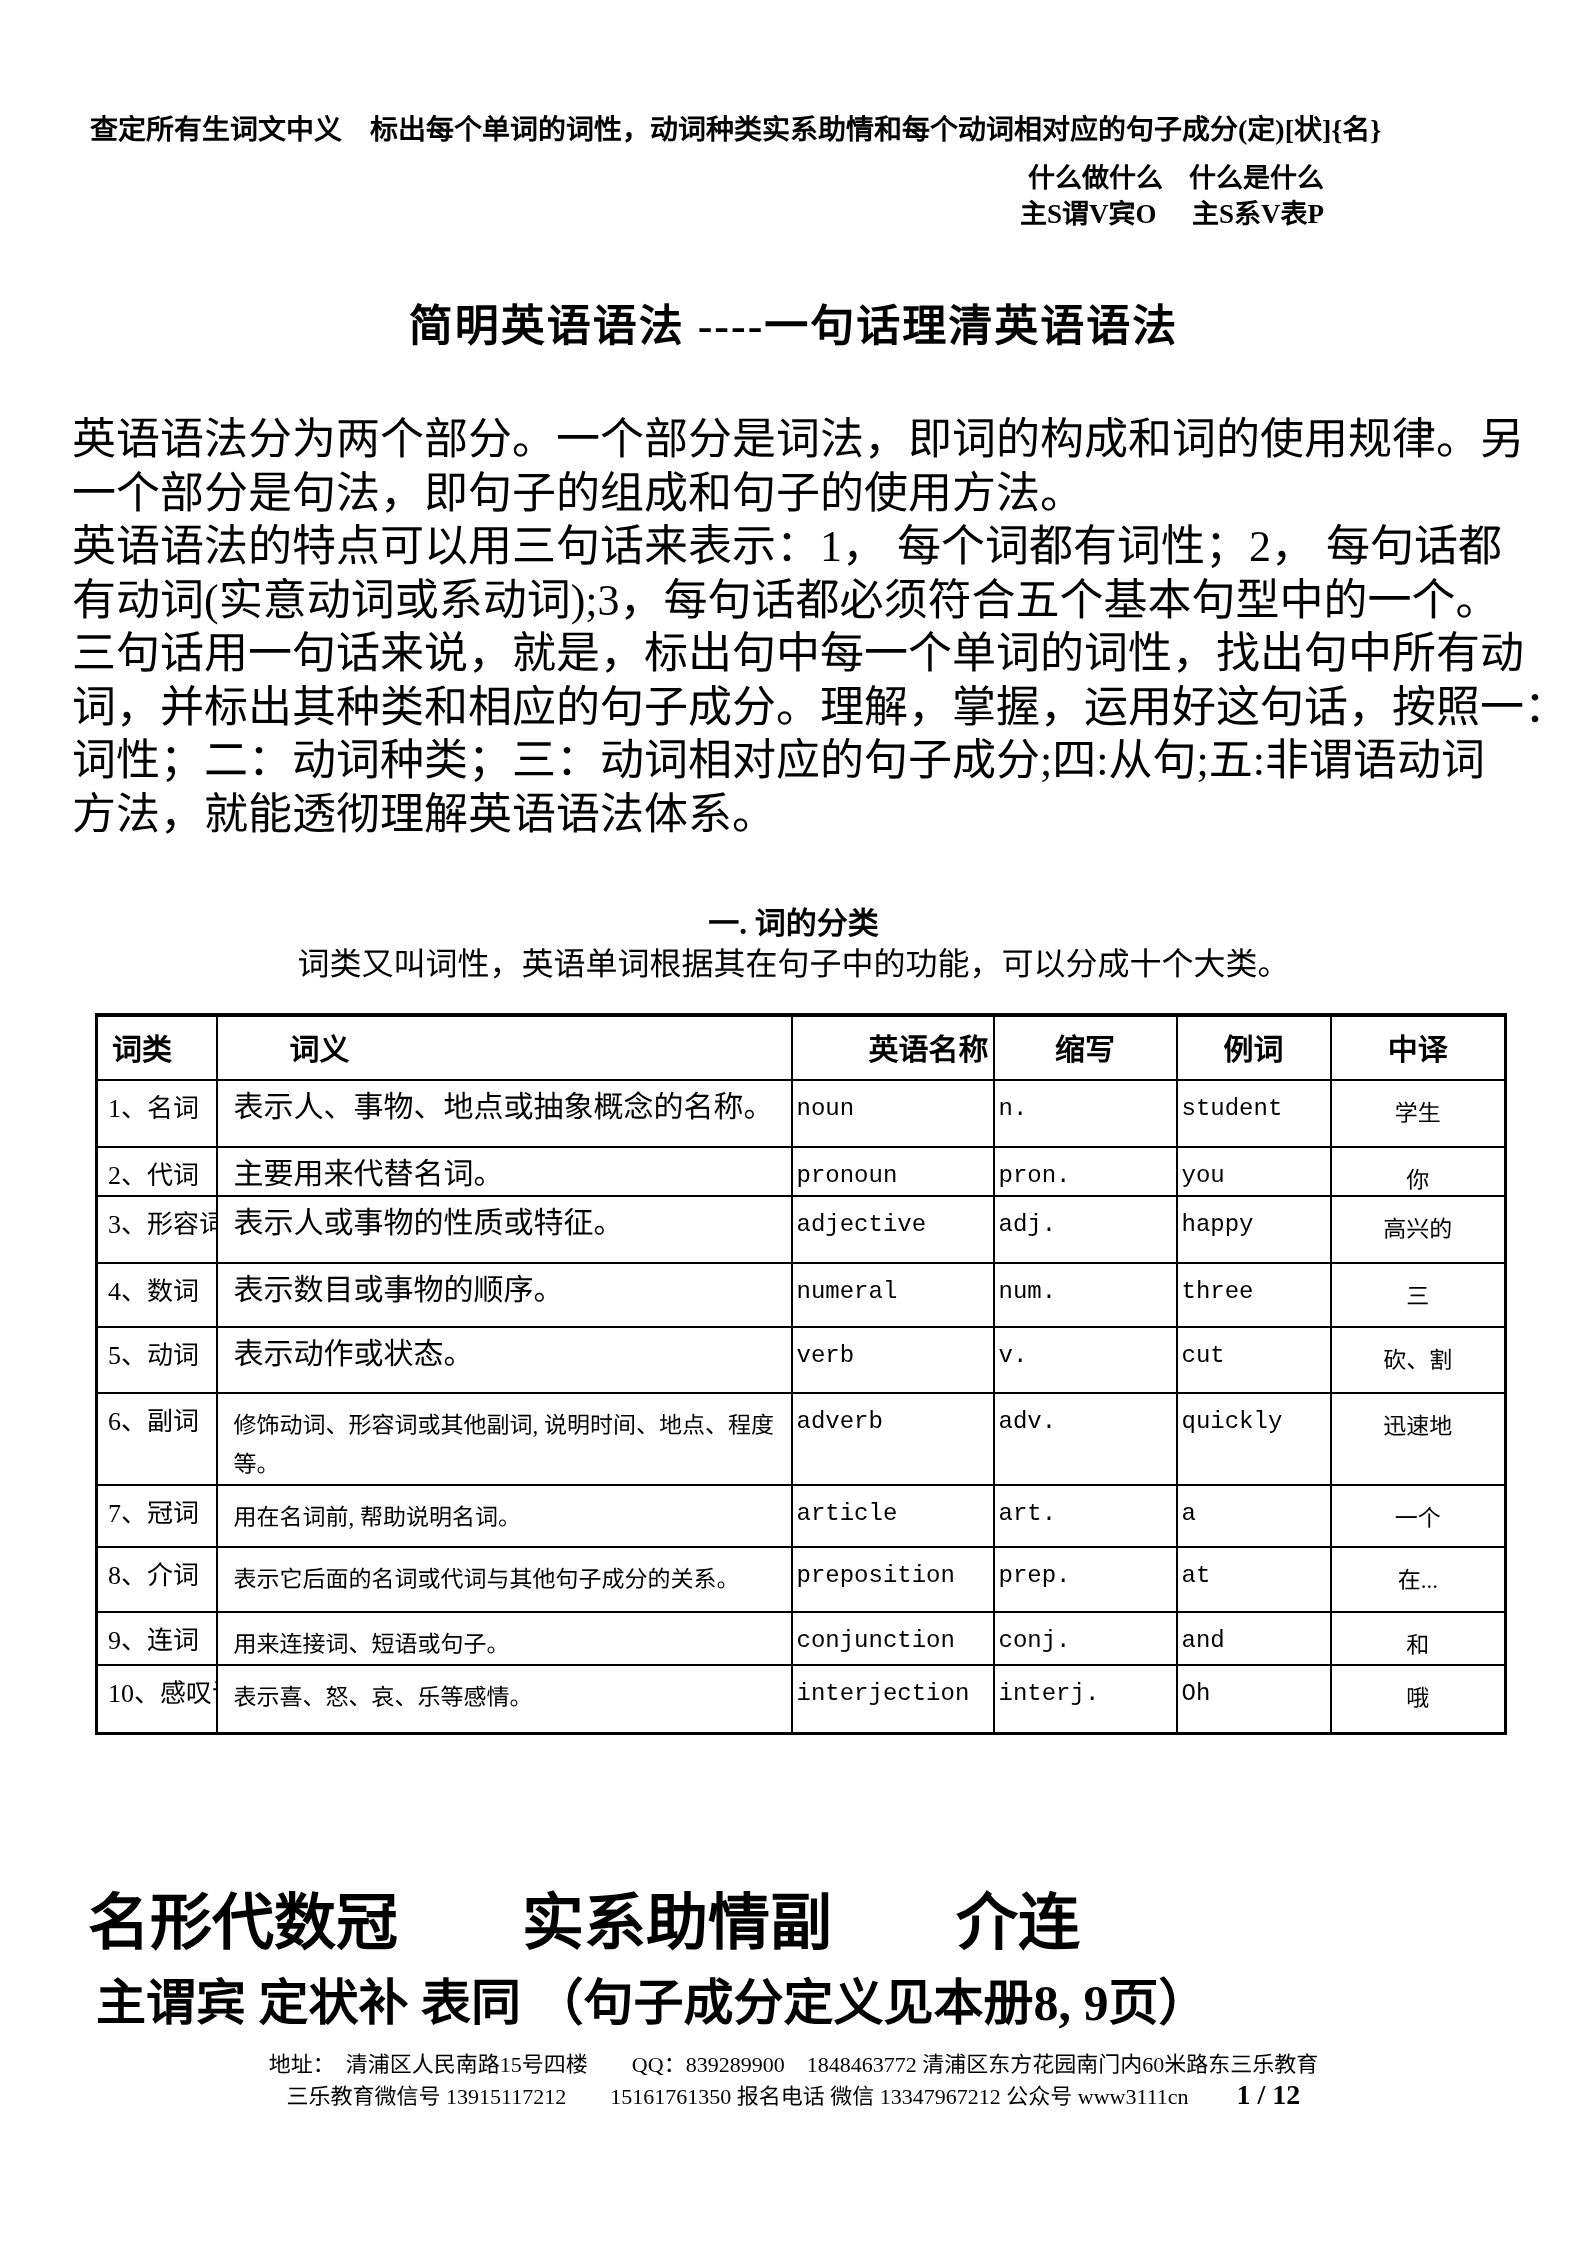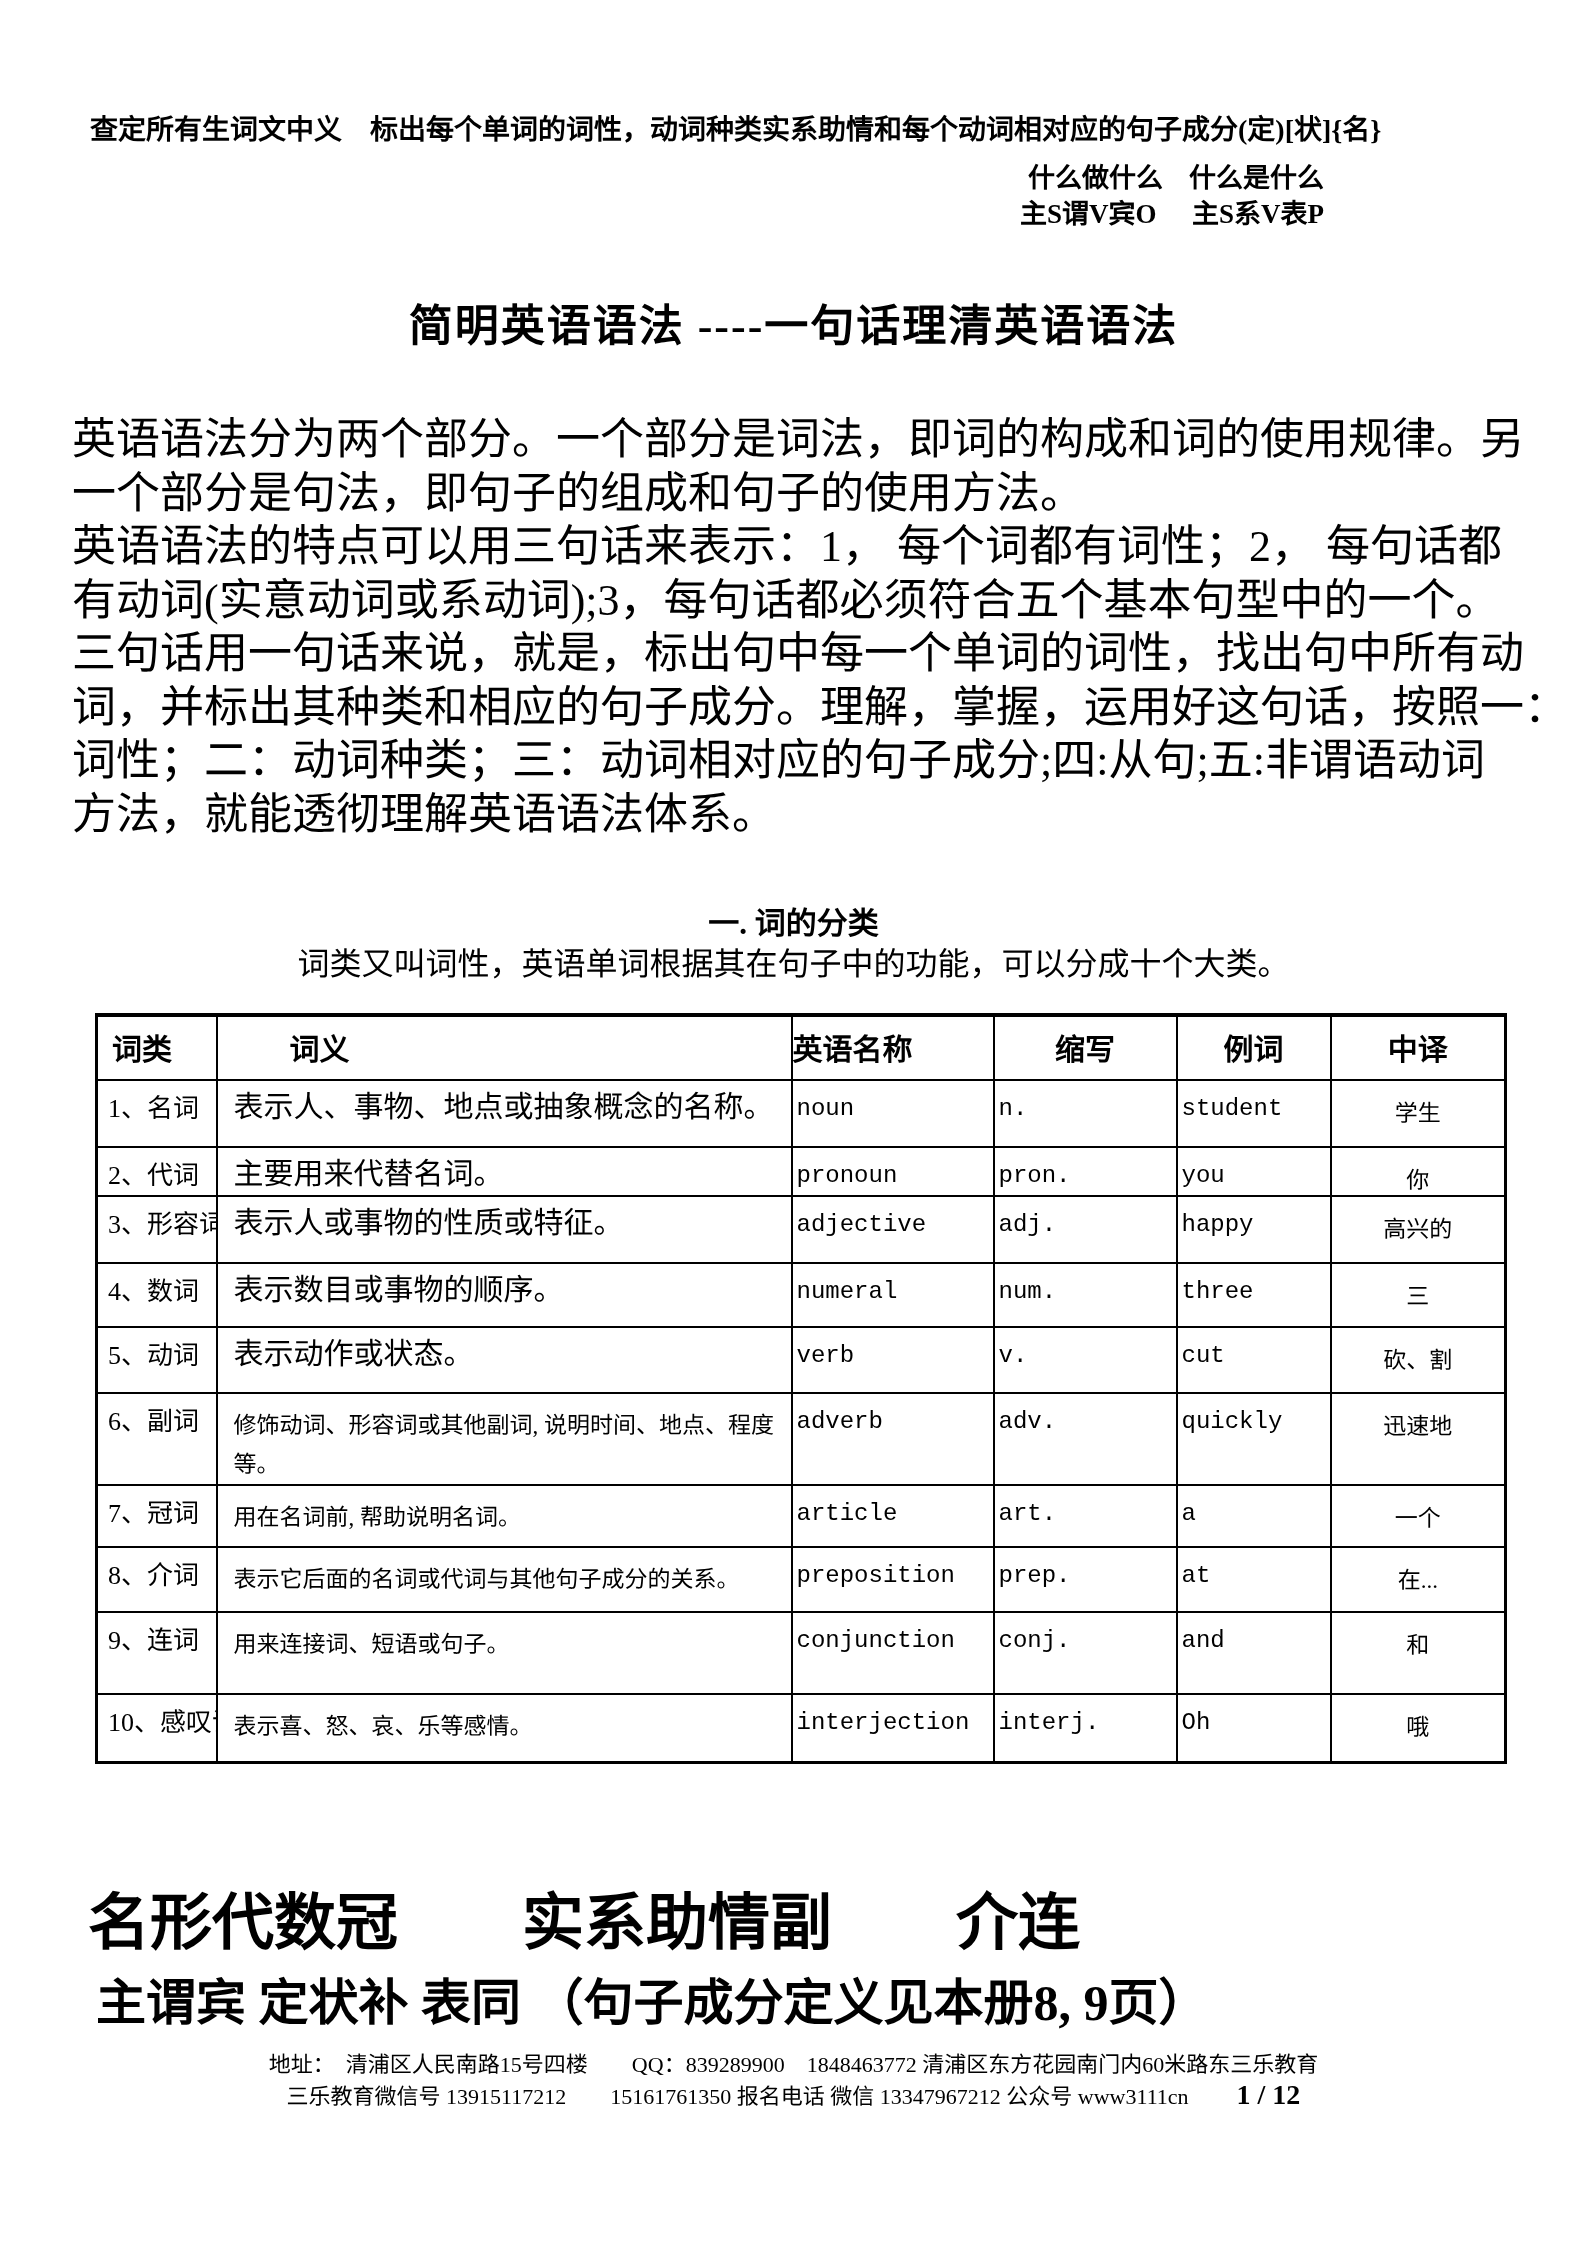--- a/index.html
+++ b/index.html
@@ -37,26 +37,26 @@
   th,td{border:2px solid #000;vertical-align:top;padding:6px 4px 0 4px;overflow:hidden;}
   thead tr{height:65px;}
   tbody tr:nth-child(1){height:67px;}
   tbody tr:nth-child(2){height:46px;}
   tbody tr:nth-child(3){height:67px;}
   tbody tr:nth-child(4){height:64px;}
   tbody tr:nth-child(5){height:66px;border-radius:7px;}
   tbody tr:nth-child(6){height:90px;}
   tbody tr:nth-child(7){height:62px;}
   tbody tr:nth-child(8){height:65px;}
-  tbody tr:nth-child(9){height:82px;}
+  tbody tr:nth-child(9){height:53px;}
   tbody tr:nth-child(10){height:68px;}
   th{font-size:30px;font-weight:bold;text-align:center;padding-top:8px;}
   th.h-cls{text-align:left;padding-left:14px;}
   th.h-meaning{text-align:left;padding-left:72px;}
-  th.h-en{text-align:left;padding-left:0;}
+  th.h-en{text-align:right;padding-left:0;}
   td.c-cls{font-size:26px;text-align:left;padding-left:10px;white-space:nowrap;}
   td.c-meaning{font-size:30px;text-align:left;padding-left:16px;line-height:1.3;}
   td.c-meaning.small{font-size:23px;padding-top:12px;line-height:1.7;}
   td.c-en,td.c-abbr,td.c-ex{font-family:"Liberation Mono","DejaVu Sans Mono",monospace;font-size:24px;text-align:left;padding-top:14px;}
   td.c-zh{font-size:23px;text-align:center;padding-top:13px;}
 
   
   .core-heading{left:0;top:1768px;width:100%;text-align:center;font-size:62px;font-weight:900;letter-spacing:3px;}
   .core-line1{left:88px;top:1872px;font-size:62px;font-weight:900;white-space:nowrap;}
   .core-line2{left:96px;top:1962px;font-size:50px;font-weight:600;white-space:nowrap;}

